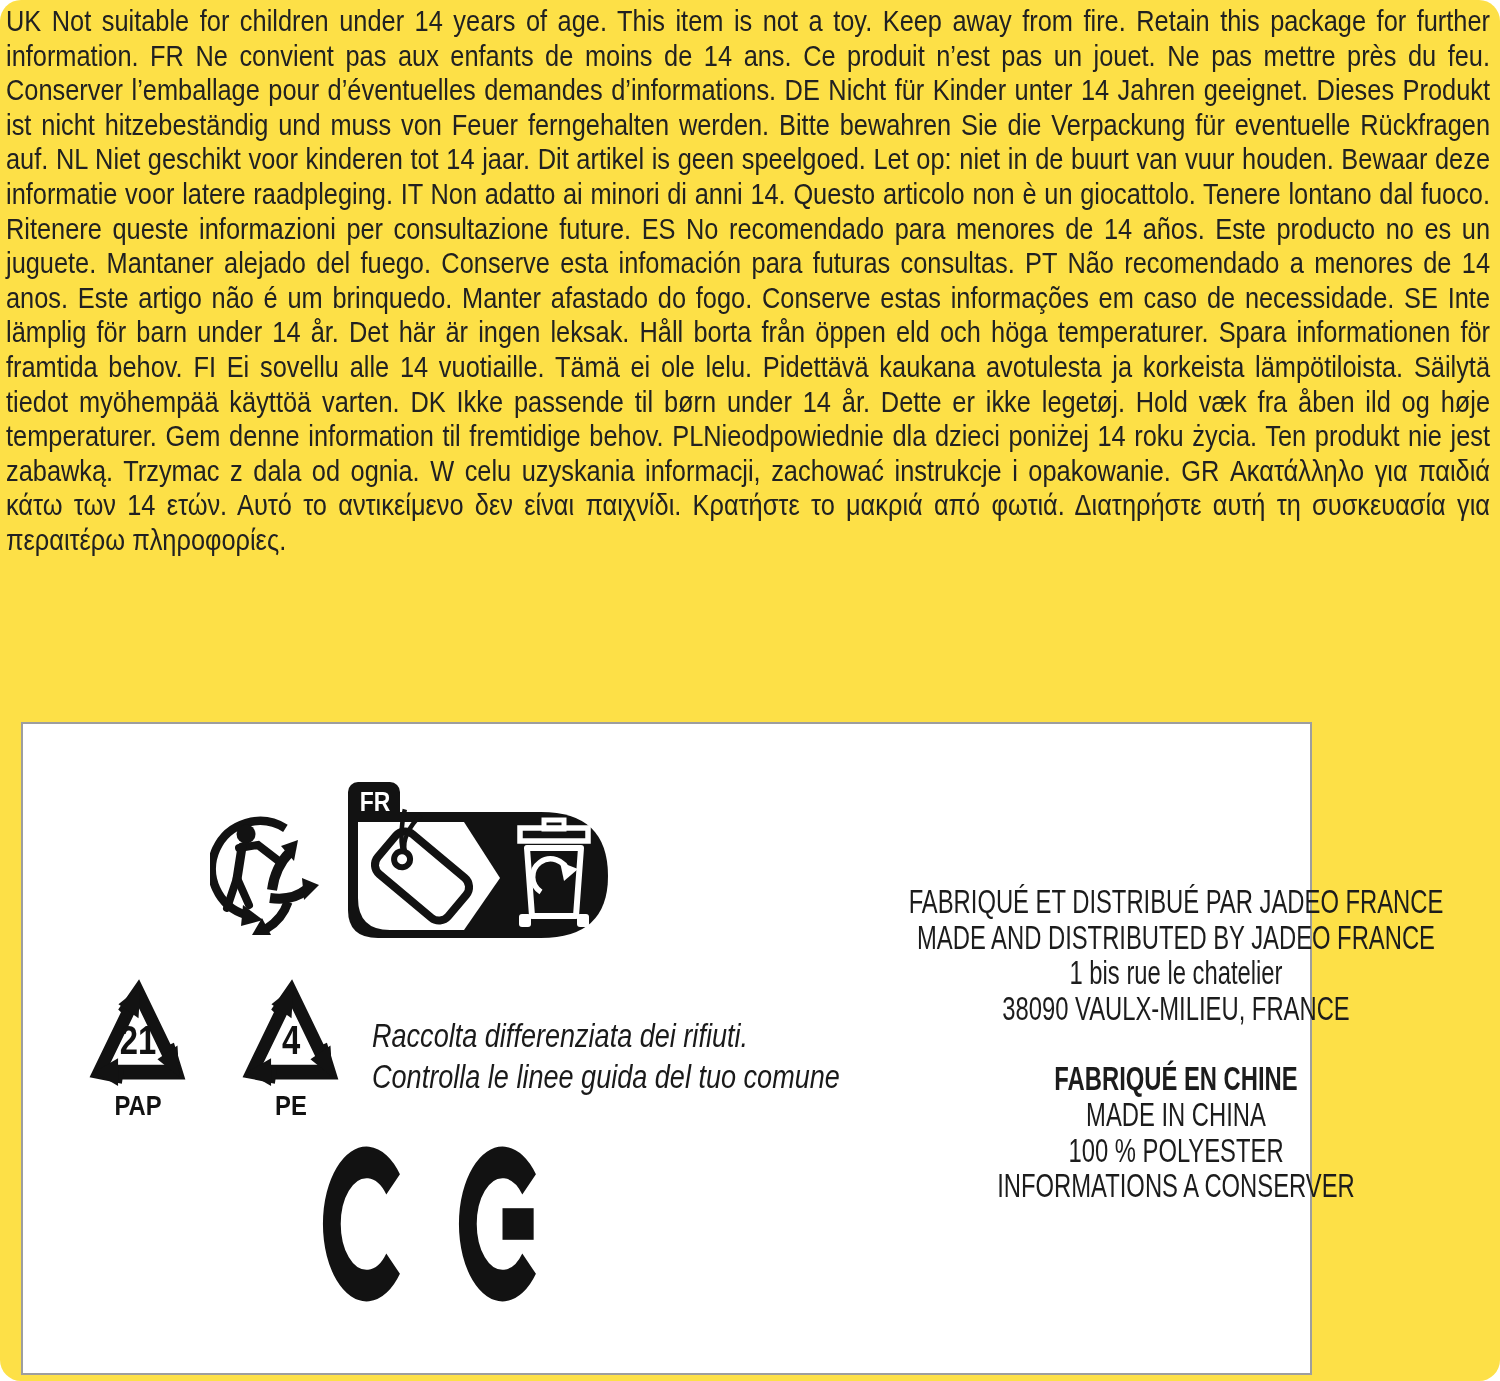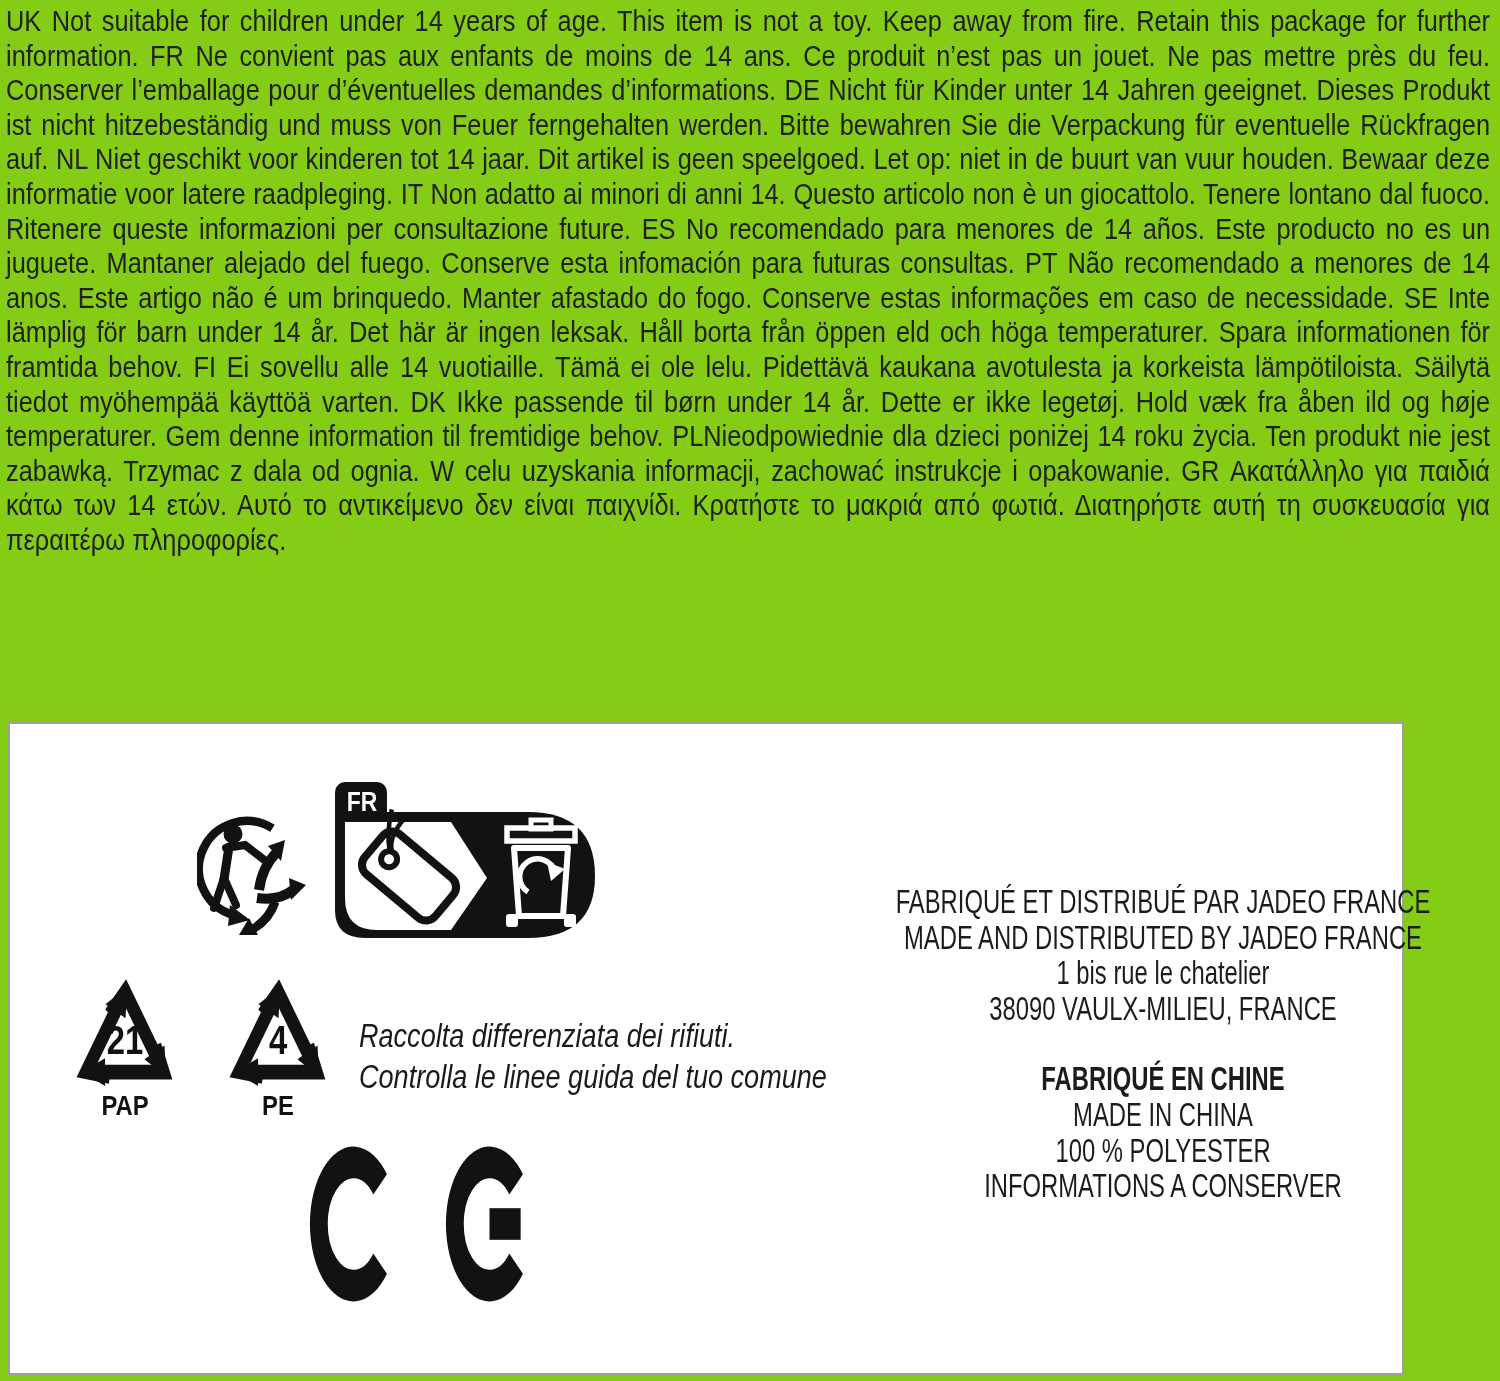--- a/index.html
+++ b/index.html
@@ -1,28 +1,28 @@
 <!DOCTYPE html>
 <html><head>
 <meta charset="utf-8">
 <style>
   html,body{margin:0;padding:0;background:#ffffff;}
   .canvas{
-    position:relative;width:1500px;height:1381px;background:#84cc16;overflow:hidden;
-    font-family:"Liberation Sans","DejaVu Sans",sans-serif;color:#1f1f1f;
+    position:relative;width:1500px;height:1381px;background:#fde047;overflow:hidden;
+    font-family:"Liberation Sans","DejaVu Sans",sans-serif;color:#1f1f1f;border-radius:21px;
   }
   
   .warning{
     position:absolute;left:6px;top:4px;width:1755px;margin:0;
     font-size:30px;line-height:34.6px;text-align:justify;color:#212121;
     transform:scaleX(0.8456);transform-origin:0 0;
   }
   
   .box{
-    position:absolute;left:8px;top:722px;width:1396px;height:653px;
+    position:absolute;left:21px;top:722px;width:1291px;height:653px;
     border:2px solid #9e9e9e;box-sizing:border-box;background:#ffffff;
   }
   .box .abs{position:absolute;}
   svg{display:block;}
   
   .triman{left:187px;top:86px;width:122px;height:136px;}
   
   .frlogo{left:325px;top:58px;width:262px;height:158px;}
   .fr-label{
     left:325px;top:61px;width:54px;height:34px;line-height:34px;text-align:center;

